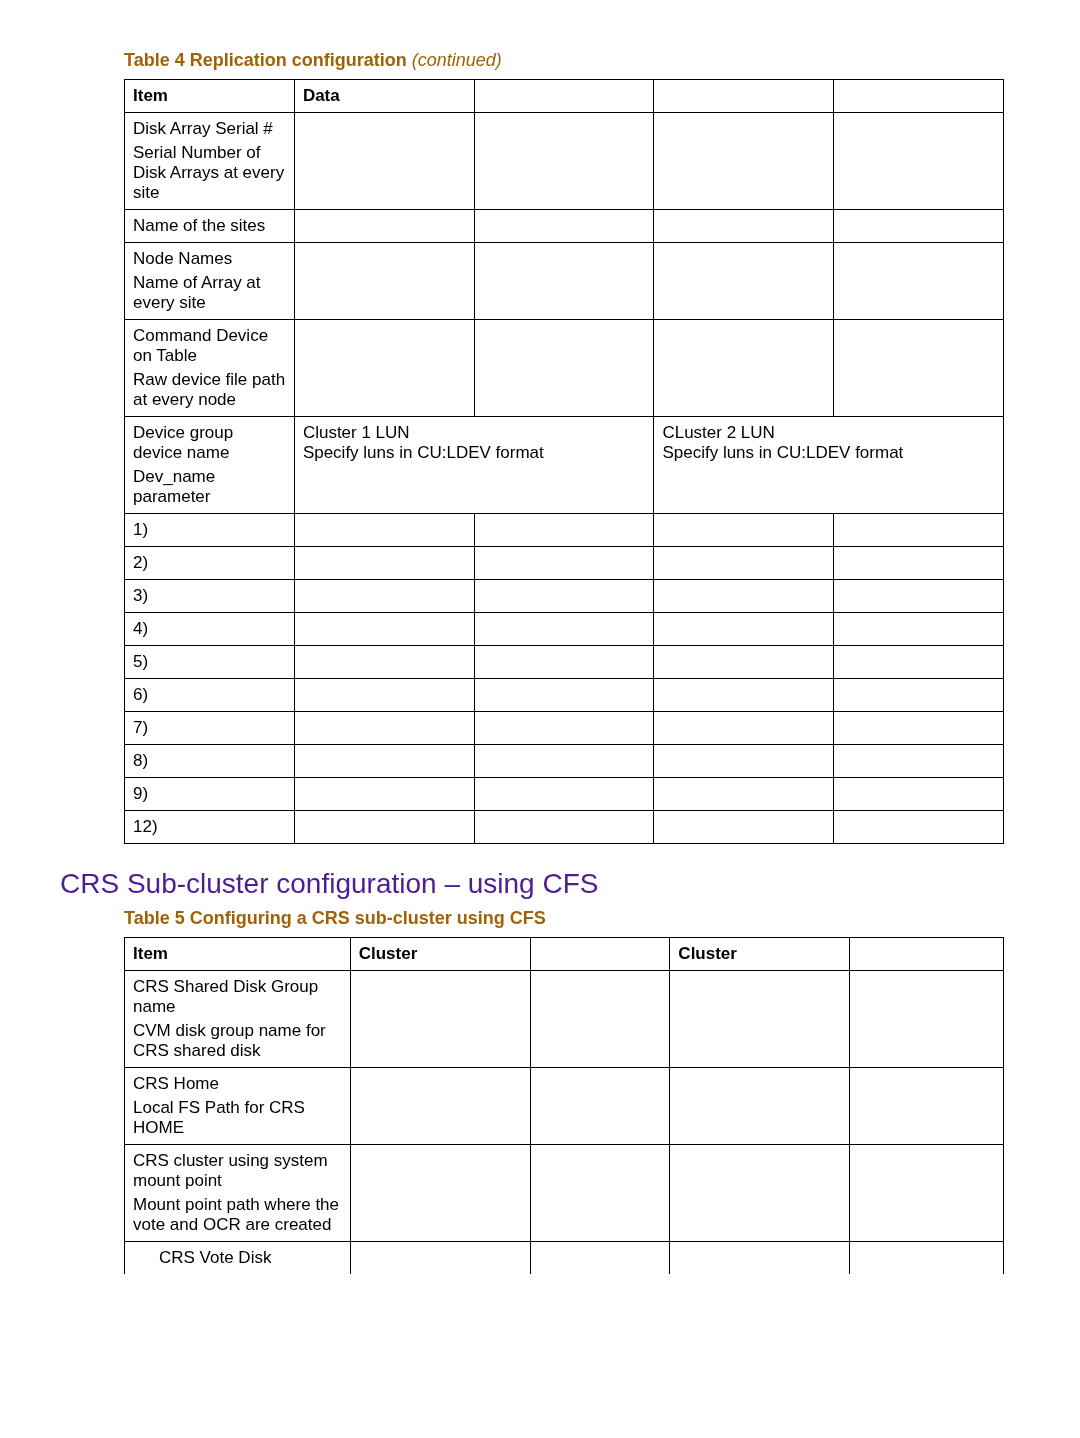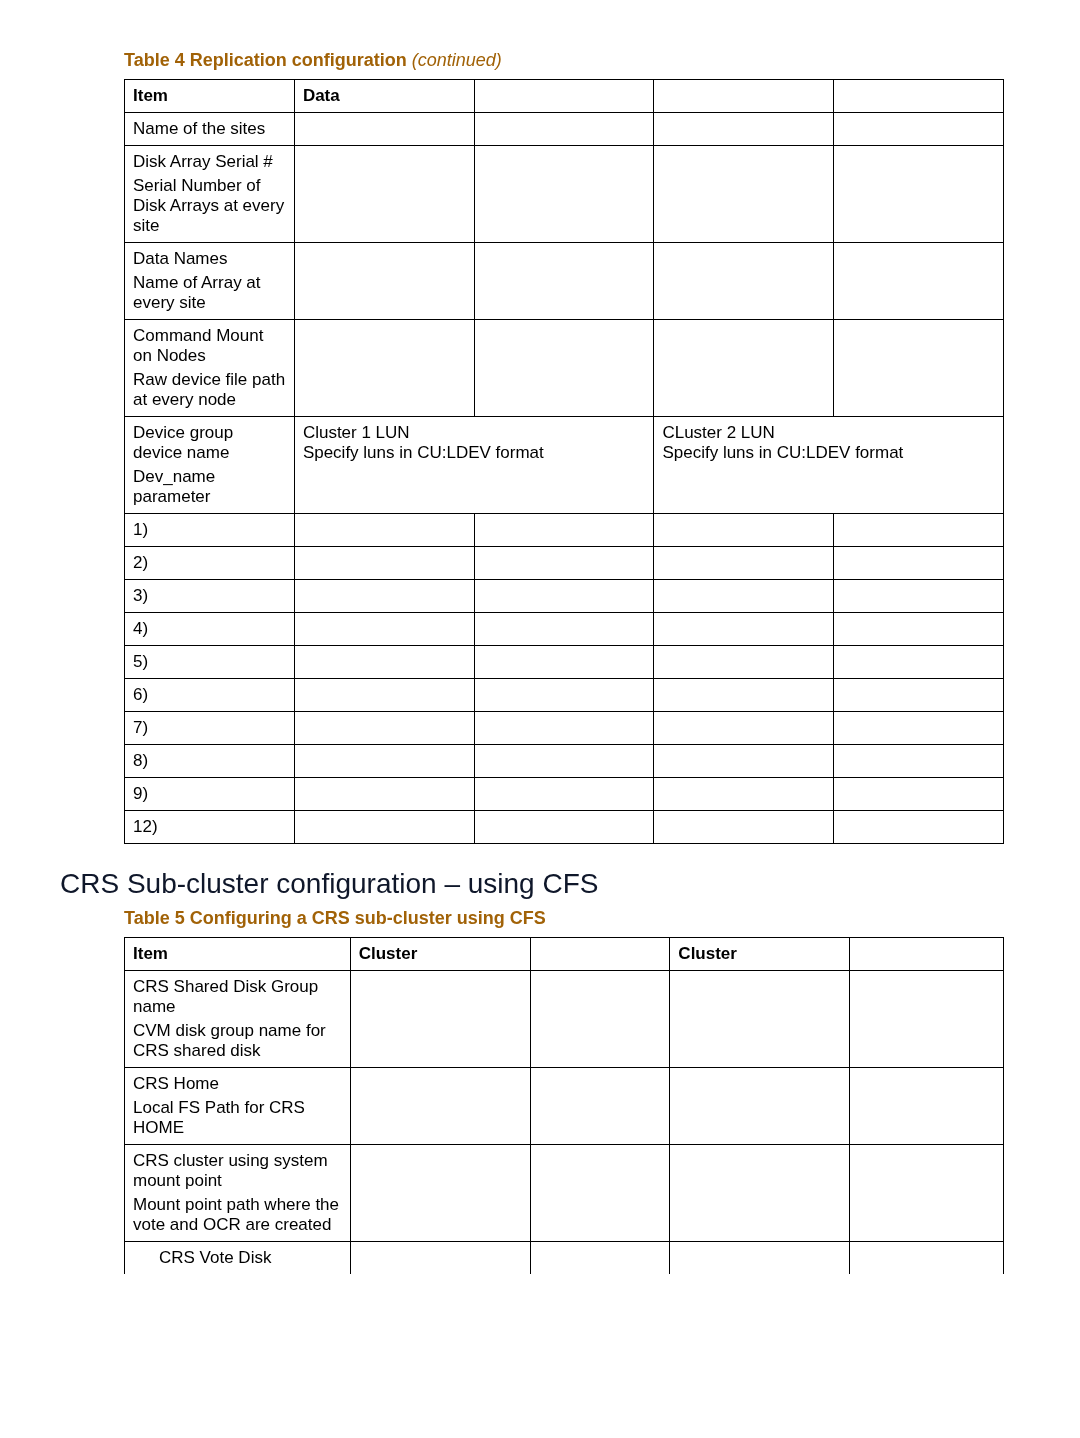--- a/index.html
+++ b/index.html
@@ -35,21 +35,21 @@
     text-align: left;
     vertical-align: top;
     font-size: 17px;
     font-weight: normal;
   }
   th {
     font-weight: bold;
   }
   .section-heading {
     font-size: 28px;
-    color: #0f172a;
+    color: #4c1d95;
     font-weight: normal;
     margin: 24px 0 8px 0;
   }
   .item-sub {
     font-size: 17px;
     margin-top: 4px;
   }
   .item-title {
     font-size: 17px;
   }
@@ -91,50 +91,50 @@
     <tbody>
         <tr>
       <th>Item</th>
       <th>Data</th>
       <th></th>
       <th></th>
       <th></th>
     </tr>
     <tr>
       <td>
-        <div class="item-title">Name of the sites</div>
-      </td>
-      <td></td>
-      <td></td>
-      <td></td>
-      <td></td>
-    </tr>
-    <tr>
-      <td>
         <div class="item-title">Disk Array Serial #</div>
         <div class="item-sub">Serial Number of Disk Arrays at every site</div>
       </td>
       <td></td>
       <td></td>
       <td></td>
       <td></td>
     </tr>
     <tr>
       <td>
-        <div class="item-title">Data Names</div>
+        <div class="item-title">Name of the sites</div>
+      </td>
+      <td></td>
+      <td></td>
+      <td></td>
+      <td></td>
+    </tr>
+    <tr>
+      <td>
+        <div class="item-title">Node Names</div>
         <div class="item-sub">Name of Array at every site</div>
       </td>
       <td></td>
       <td></td>
       <td></td>
       <td></td>
     </tr>
     <tr>
       <td>
-        <div class="item-title">Command Mount on Nodes</div>
+        <div class="item-title">Command Device on Table</div>
         <div class="item-sub">Raw device file path at every node</div>
       </td>
       <td></td>
       <td></td>
       <td></td>
       <td></td>
     </tr>
     <tr>
       <td>
         <div class="item-title">Device group device name</div>

